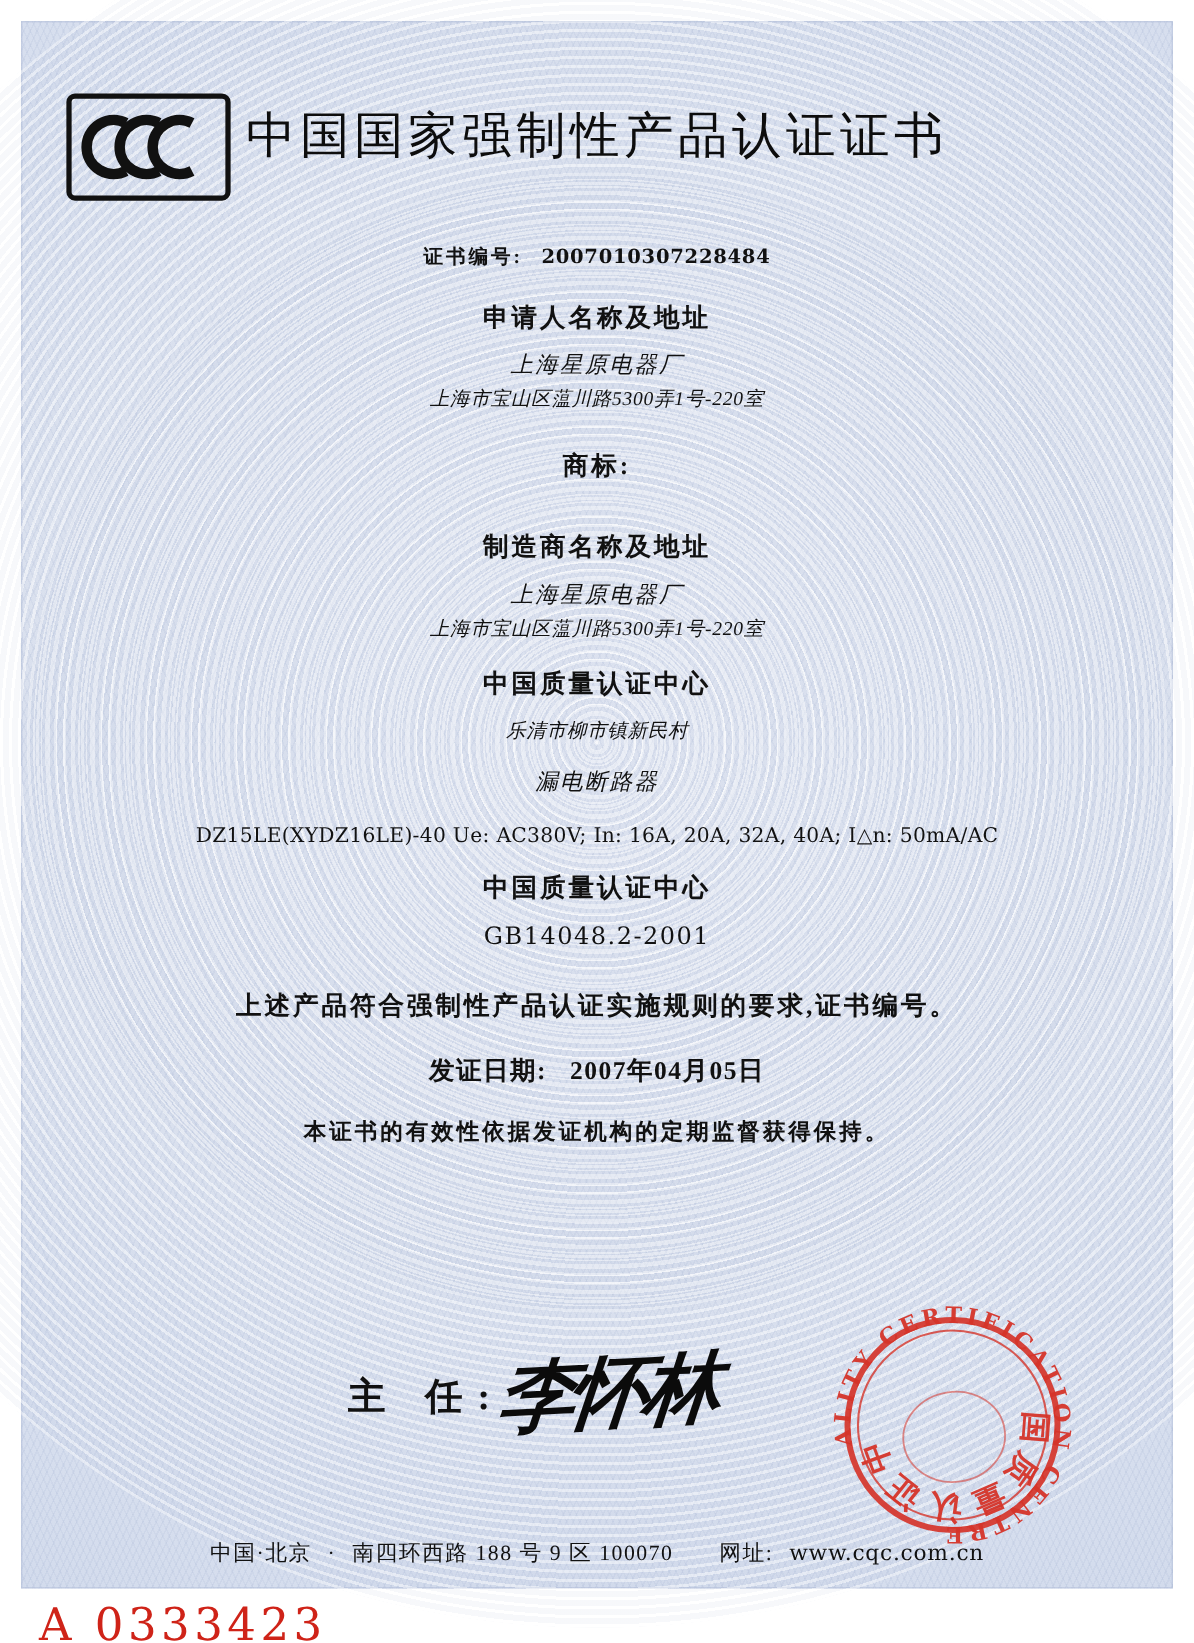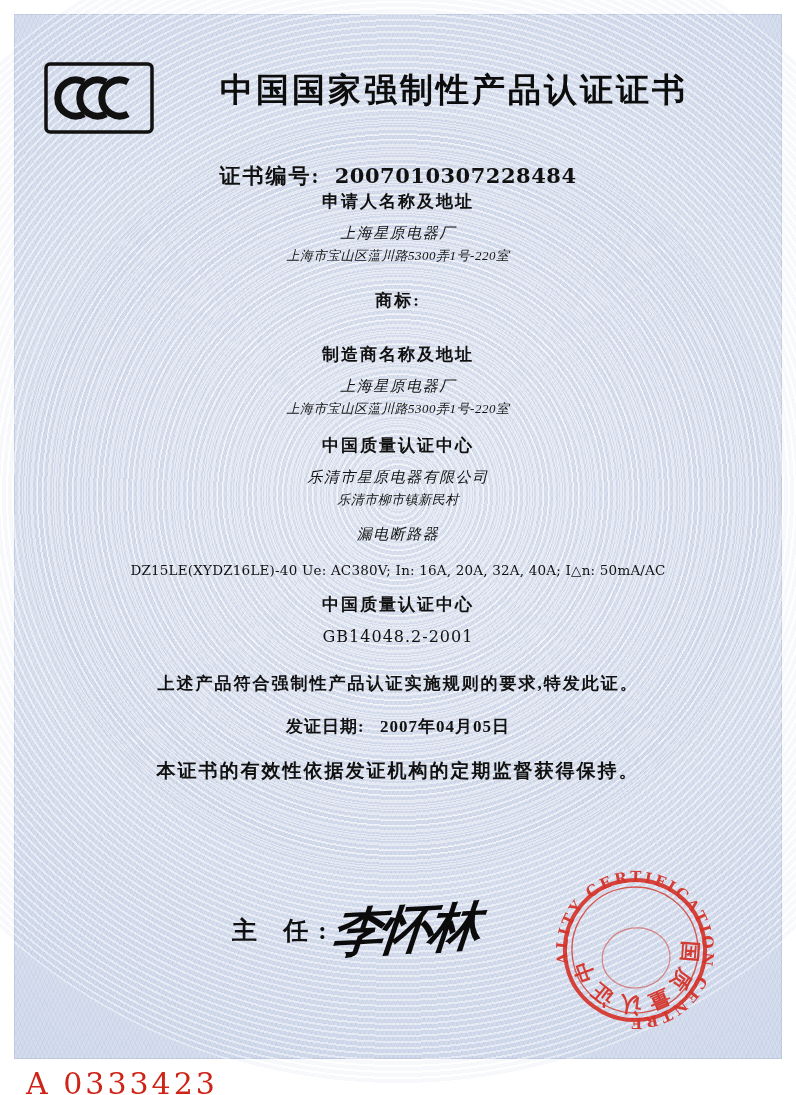--- a/index.html
+++ b/index.html
@@ -83,43 +83,44 @@
     top: 0px;
     width: 110px;
     height: 72px;
   }
   .ccc-logo svg { display: block; }
   .cert-title {
     position: absolute;
     left: 150px;
     top: 6px;
     width: 580px;
-    text-align: center;
+    text-align: left;
     font-size: 33px;
-    font-weight: bold;
+    font-weight: normal;
     letter-spacing: 3px;
     color: #0d0d0d;
     font-family: "DejaVu Serif", "Liberation Serif", serif;
   }
 
   
   .body-block {
     position: absolute;
     left: 0;
     top: 148px;
     width: 100%;
     text-align: center;
     color: #111;
   }
   .row { width: 100%; text-align: center; }
 
   .cert-no {
-    font-size: 21px;
+    font-size: 13px;
     font-weight: bold;
     letter-spacing: 1px;
+    margin-bottom: 20px;
   }
   .cert-no .label { letter-spacing: 2px; }
   .cert-no .value { font-family: "DejaVu Serif", serif; letter-spacing: .5px; }
 
   .sect-head {
     font-size: 17px;
     font-weight: bold;
     letter-spacing: 2px;
     margin-bottom: 11px;
   }
@@ -152,21 +153,21 @@
     font-size: 17px;
     font-weight: bold;
     letter-spacing: 2px;
   }
   .issue-date {
     font-size: 17px;
     font-weight: bold;
     letter-spacing: 1px;
   }
   .validity {
-    font-size: 19px;
+    font-size: 15px;
     font-weight: bold;
     letter-spacing: 2px;
   }
 
   
   .sig-area {
     position: absolute;
     left: 0;
     top: 862px;
     width: 100%;
@@ -278,37 +279,36 @@
 
       <div class="gap"></div>
 
       <div class="row sect-head">制造商名称及地址</div>
       <div class="row sect-line">上海星原电器厂</div>
       <div class="row sect-line small">上海市宝山区蕰川路5300弄1号-220室</div>
 
       <div class="gap-sm"></div>
 
       <div class="row sect-head">中国质量认证中心</div>
-      <div class="row sect-line">乐清市星原电器有限公司</div>
       <div class="row sect-line small">乐清市柳市镇新民村</div>
 
       <div class="gap-sm"></div>
 
       <div class="row sect-line">漏电断路器</div>
       <div class="gap-sm"></div>
       <div class="row spec">DZ15LE(XYDZ16LE)-40 Ue: AC380V; In: 16A, 20A, 32A, 40A;  I△n: 50mA/AC</div>
 
       <div class="gap-sm"></div>
 
       <div class="row sect-head">中国质量认证中心</div>
       <div class="row std">GB14048.2-2001</div>
 
       <div class="gap-lg"></div>
 
-      <div class="row statement">上述产品符合强制性产品认证实施规则的要求,特发此证。</div>
+      <div class="row statement">上述产品符合强制性产品认证实施规则的要求,证书编号。</div>
 
       <div class="gap"></div>
 
       <div class="row issue-date">
         <span>发证日期:</span>
         <span style="padding-left:10px">2007年04月05日</span>
       </div>
 
       <div class="gap"></div>
 
@@ -337,17 +337,25 @@
             </text>
             <text font-family="DejaVu Sans, sans-serif" font-size="21" font-weight="bold" fill="#d5342a" letter-spacing="5" opacity="0.95">
               <textPath href="#innerArcBot" startOffset="50%" text-anchor="middle">中国质量认证中心</textPath>
             </text>
             <ellipse cx="87" cy="95" rx="34" ry="30" fill="none" stroke="#d5342a" stroke-width="1.2" opacity="0.55"></ellipse>
           </g>
         </svg>
       </div>
     </div>
 
+    <div class="footer">
+      <span>中国·北京</span>
+      <span class="sep">·</span>
+      <span>南四环西路 188 号 9 区 100070</span>
+      <span class="sep">&nbsp;&nbsp;</span>
+      <span>网址:</span>
+      <span class="url" style="padding-left:6px">www.cqc.com.cn</span>
+    </div>
 
   </div>
 </div>
 
 <div class="serial">A 0333423</div>
 
 </body></html>

